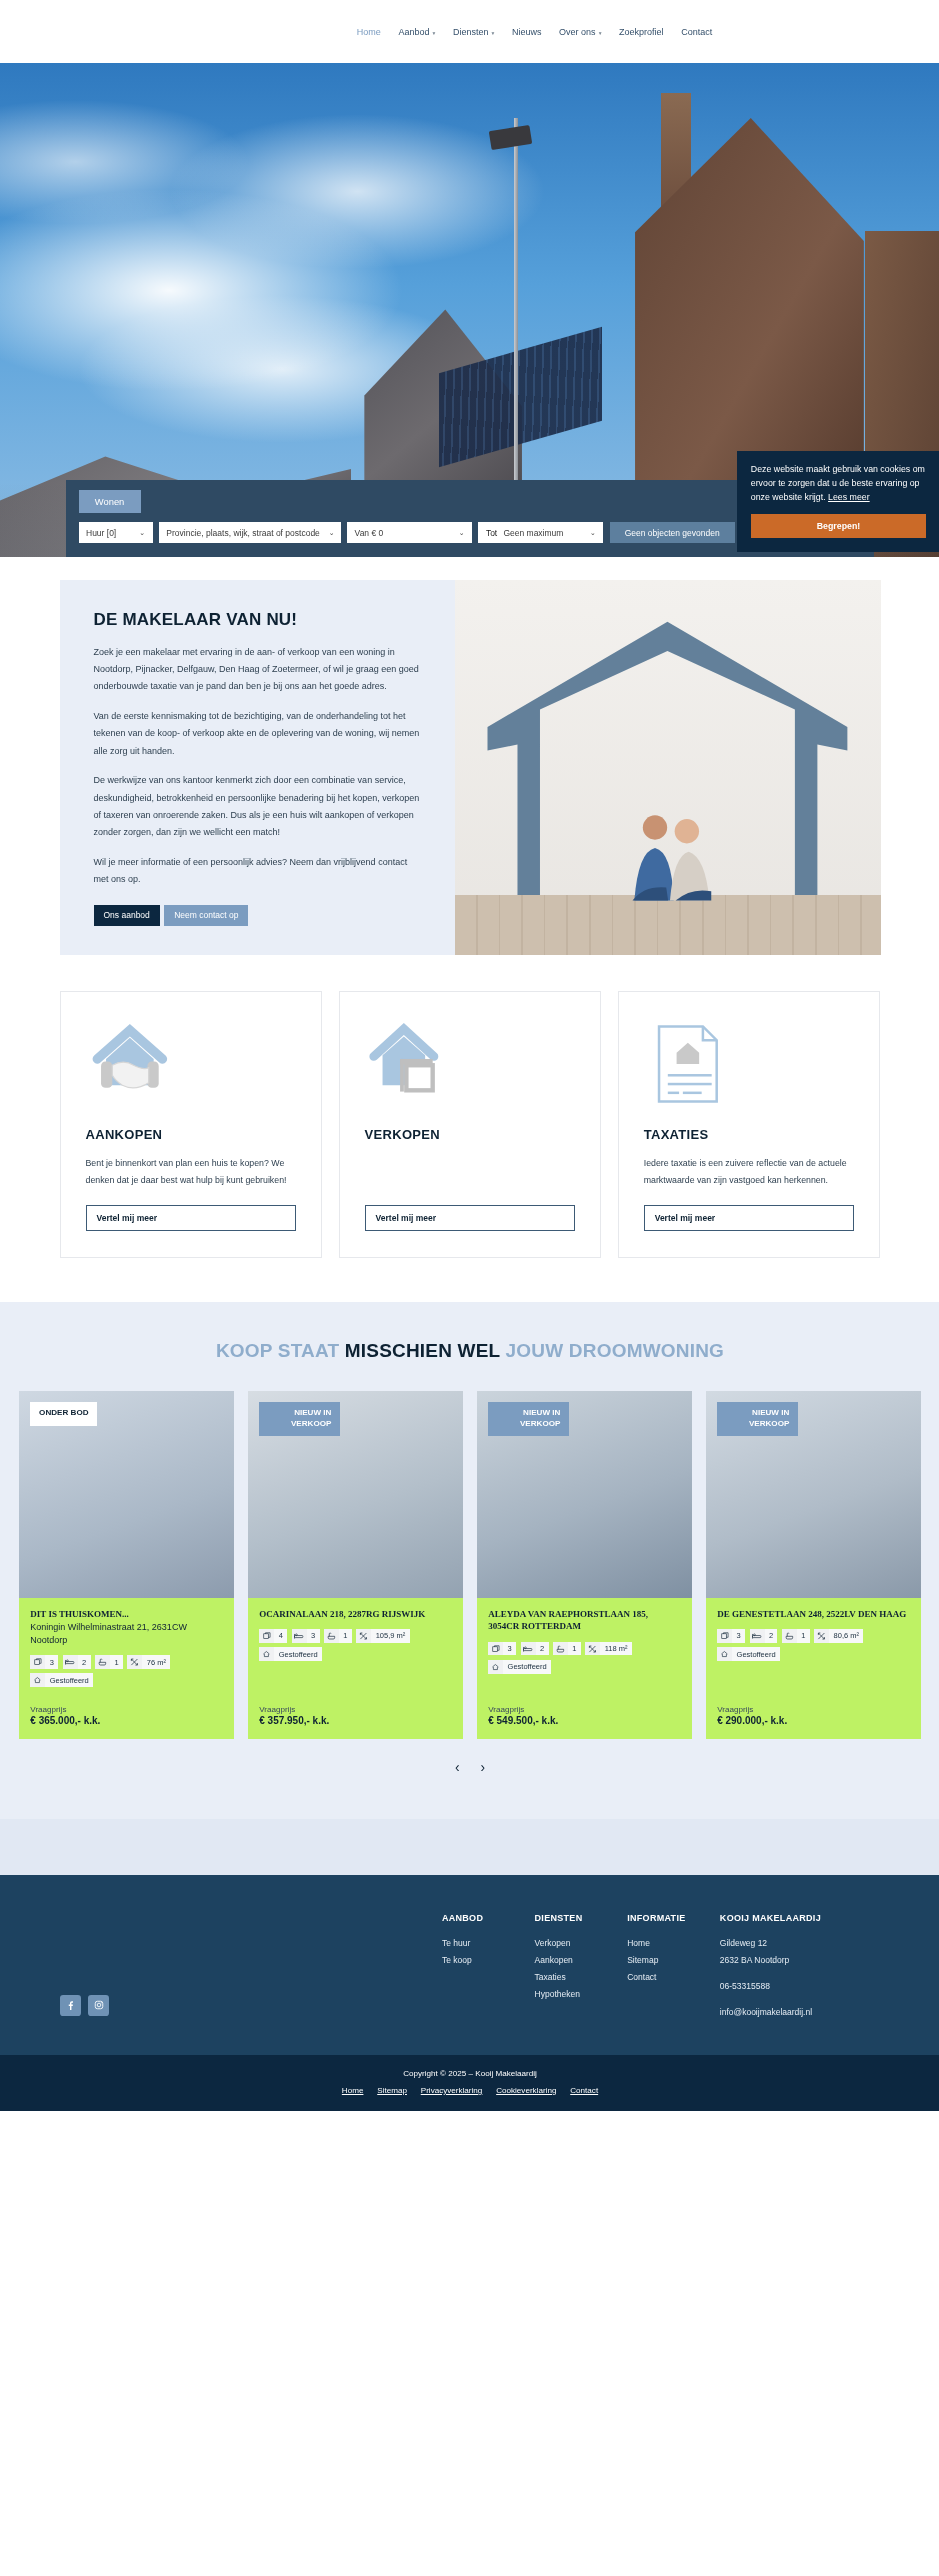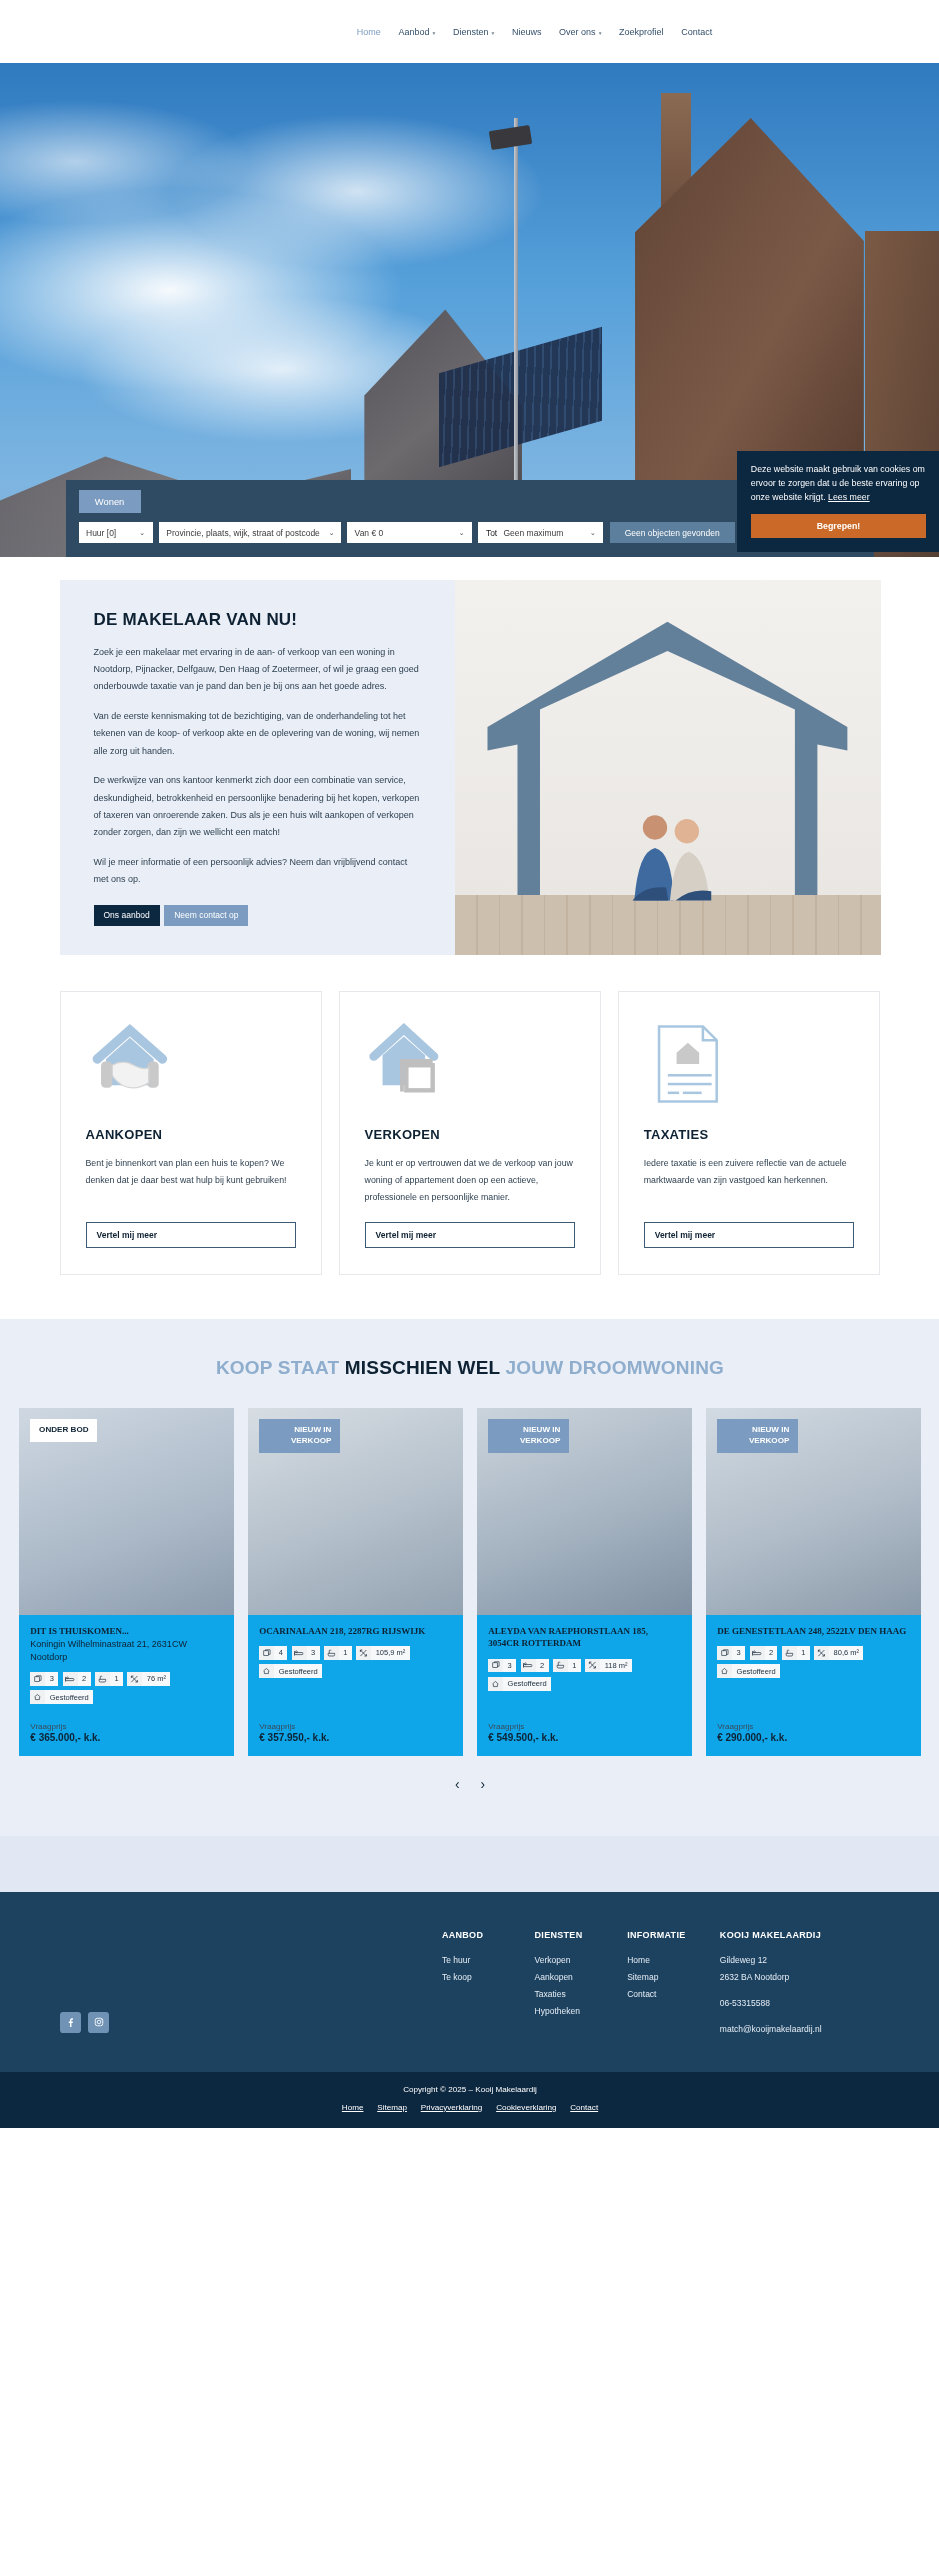--- a/index.html
+++ b/index.html
@@ -214,21 +214,21 @@
   .listings h2 {
     text-align: center; font-size: 19px; letter-spacing: 0.2px;
     color: #8fadcc; margin-bottom: 29px; font-weight: 700;
   }
   .listings h2 .strong { color: #0e2233; }
   .cards-row {
     display: flex; gap: 13.8px; padding: 0 19px;
     align-items: stretch;
   }
   .prop-card {
-    flex: 1; background: #0ea5e9; display: flex; flex-direction: column;
+    flex: 1; background: #bef264; display: flex; flex-direction: column;
     min-height: 348px;
   }
   .prop-photo {
     height: 207px; position: relative; overflow: hidden;
   }
   .ph-a { background: linear-gradient(160deg,#cfd8e2,#aab8c7 60%,#8c9bad); }
   .ph-b { background: linear-gradient(160deg,#d7dde3,#b3bfca 55%,#93a2b1); }
   .ph-c { background: linear-gradient(160deg,#cbd4dc,#a5b3c1 55%,#7f90a2); }
   .ph-d { background: linear-gradient(160deg,#d2dae2,#b0bcc8 55%,#8a99a9); }
   .badge {
@@ -422,21 +422,20 @@
         <path d="M14 58 L62 14 L110 58" fill="none" stroke="#a9c6e0" stroke-width="14" stroke-linecap="round"></path>
         <path d="M28 56 L62 26 L96 56 L96 104 L28 104 Z" fill="#a9c6e0"></path>
         <rect x="56" y="62" width="6" height="52" fill="#bfbfbf"></rect>
         <rect x="56" y="62" width="52" height="9" fill="#bfbfbf"></rect>
         <rect x="66" y="72" width="42" height="40" fill="#fff" stroke="#bfbfbf" stroke-width="7"></rect>
         <text x="87" y="89" font-size="11" font-family="Liberation Sans, sans-serif" fill="#fff" text-anchor="middle" font-weight="bold">TE</text>
         <text x="87" y="102" font-size="11" font-family="Liberation Sans, sans-serif" fill="#fff" text-anchor="middle" font-weight="bold">KOOP</text>
       </svg>
     </div>
     <h3>VERKOPEN</h3>
-    <p>Je kunt er op vertrouwen dat we de verkoop van jouw woning of appartement doen op een actieve, professionele en persoonlijke manier.</p>
     <button class="svc-btn">Vertel mij meer</button>
   </div>
 
   <div class="svc-card">
     <div class="svc-icon">
       <svg viewBox="0 0 150 140" width="94" height="88">
         <path d="M24 10 h70 l22 22 v98 h-92 z" fill="#fff" stroke="#a9c6e0" stroke-width="4"></path>
         <path d="M94 10 v22 h22" fill="none" stroke="#a9c6e0" stroke-width="4"></path>
         <path d="M52 52 L70 36 L88 52 L88 70 L52 70 Z" fill="#c9c9c9"></path>
         <rect x="38" y="86" width="70" height="4" fill="#a9c6e0"></rect>
@@ -750,21 +749,21 @@
       <a href="#">Contact</a>
     </div>
 
     <div class="foot-col wide">
       <h4>KOOIJ MAKELAARDIJ</h4>
       <div class="line">Gildeweg 12</div>
       <div class="line">2632 BA Nootdorp</div>
       <div class="foot-gap"></div>
       <a href="#">06-53315588</a>
       <div class="foot-gap"></div>
-      <a href="#">match@kooijmakelaardij.nl</a>
+      <a href="#">info@kooijmakelaardij.nl</a>
     </div>
   </div>
 </footer>
 
 <div class="copyright">
   <div class="cp-line">Copyright © 2025 – Kooij Makelaardij</div>
   <div class="cp-links">
     <a href="#">Home</a>
     <a href="#">Sitemap</a>
     <a href="#">Privacyverklaring</a>

